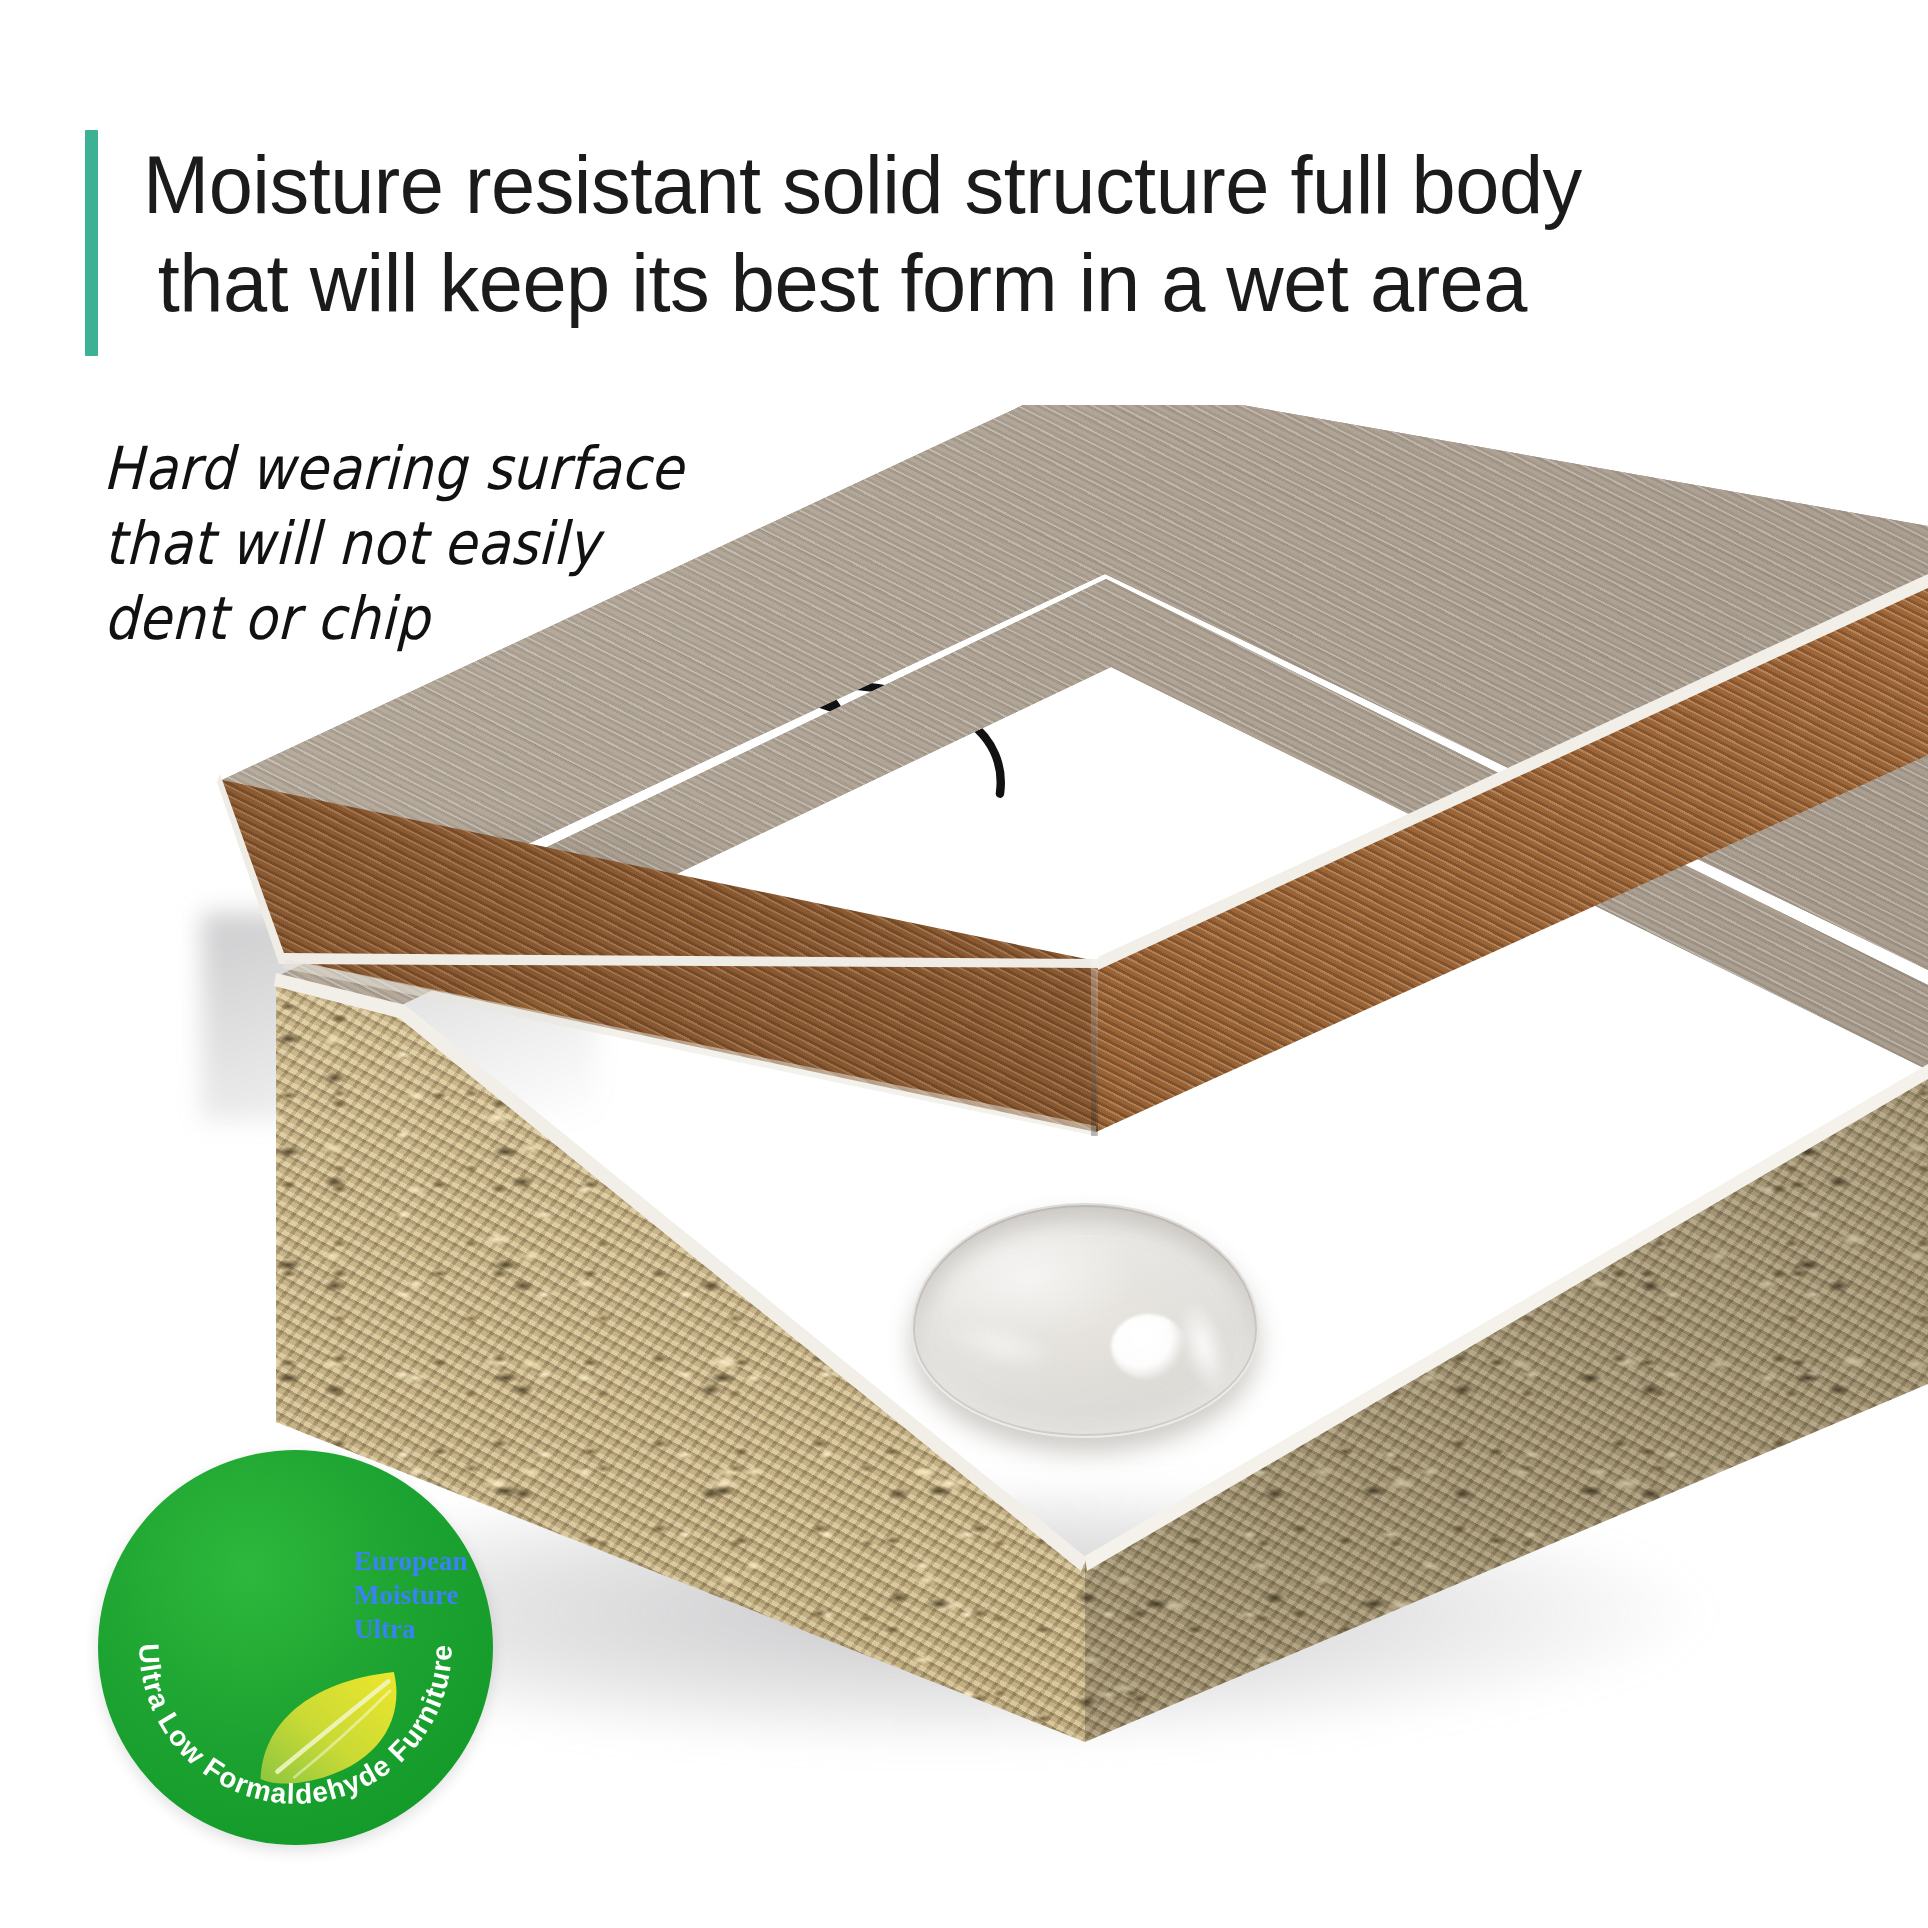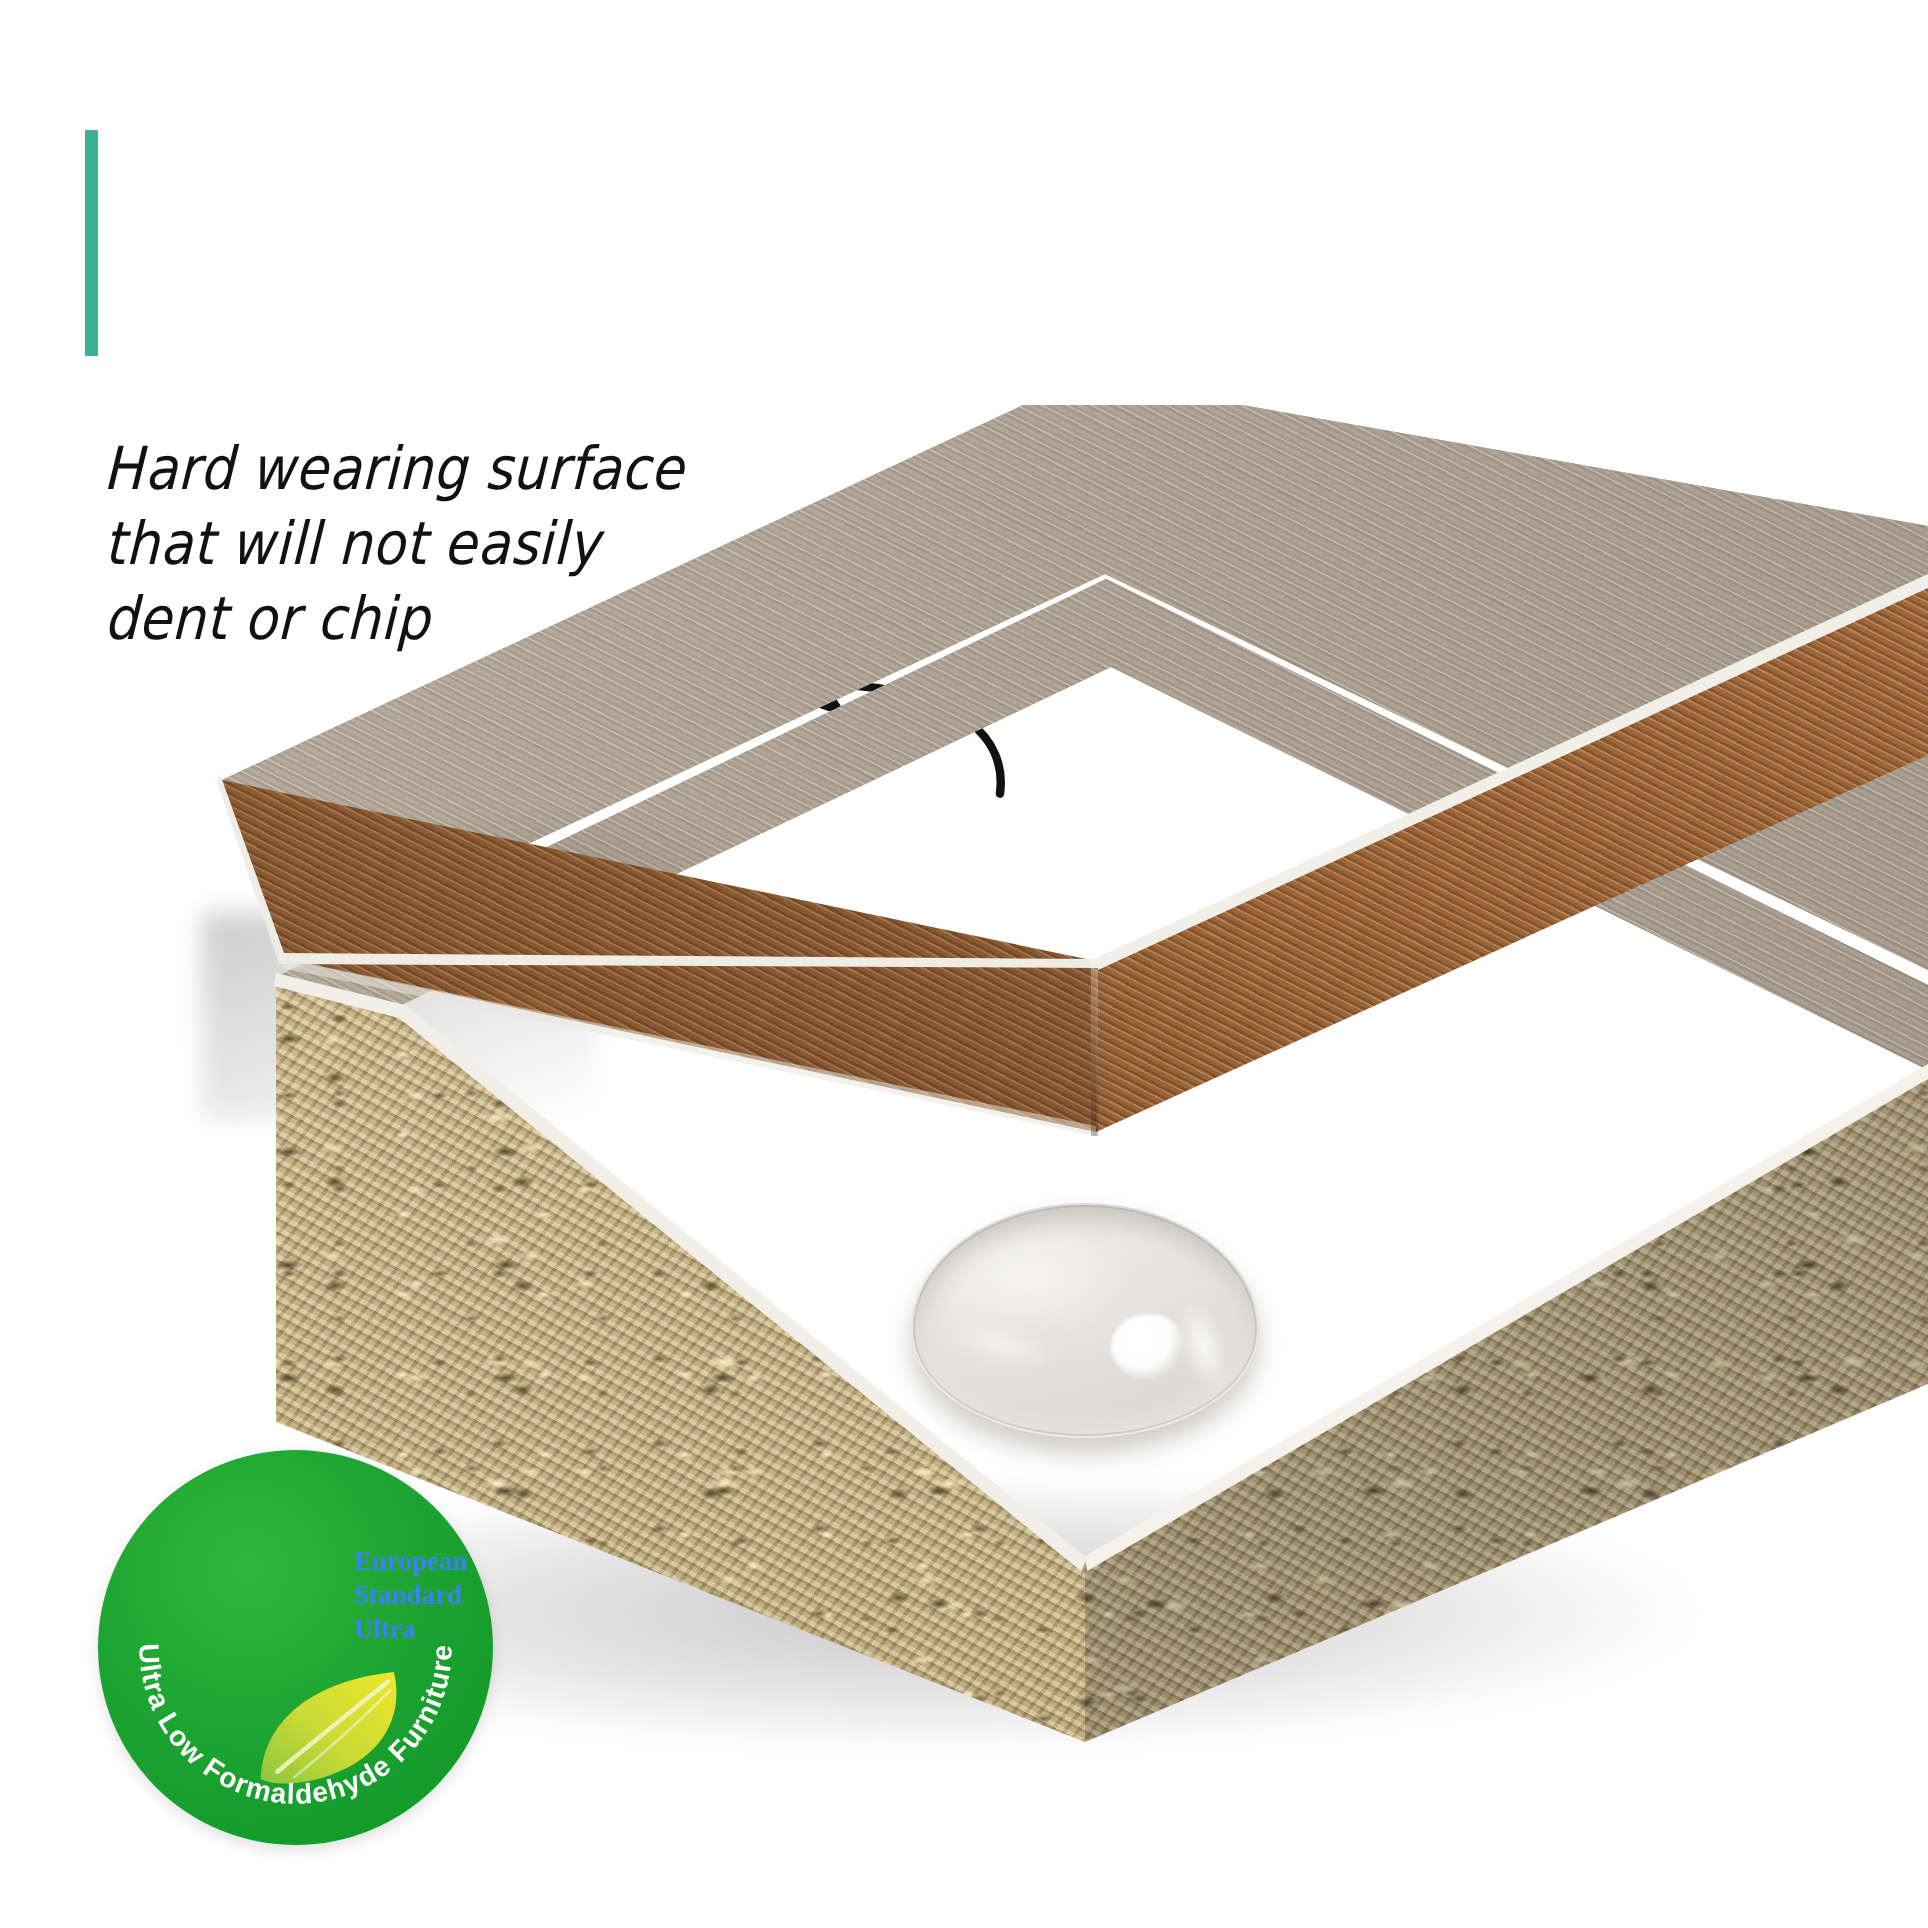--- a/index.html
+++ b/index.html
@@ -204,20 +204,24 @@
   }
 
   
   svg { display:block; overflow:visible; }
 </style>
 </head>
 <body>
 
 <div id="headline-block">
   <div id="accent-bar"></div>
+  <div id="headline-text">
+    <div class="headline-line l1">Moisture resistant solid structure full body</div>
+    <div class="headline-line l2">that will keep its best form in a wet area</div>
+  </div>
 </div>
 
 <div id="annotation">
   <div class="hand-line">Hard wearing surface</div>
   <div class="hand-line">that will not easily</div>
   <div class="hand-line">dent or chip</div>
 </div>
 
 <div id="callout-arrow">
   <svg width="339" height="179" viewBox="0 0 360 190">
@@ -309,21 +313,21 @@
   </div>
 
 </div>
 
 <div id="eco-badge">
   <div id="badge-circle"></div>
 
 
   <div id="badge-std">
     <div>European</div>
-    <div>Standard</div>
+    <div>Moisture</div>
     <div>Ultra</div>
   </div>
 
   <div id="badge-leaf">
     <svg width="169" height="118" viewBox="0 0 180 125">
       <defs>
         <linearGradient id="leafGrad" x1="0" y1="1" x2="1" y2="0">
           <stop offset="0%" stop-color="#8CC63F"></stop>
           <stop offset="45%" stop-color="#CADA35"></stop>
           <stop offset="100%" stop-color="#EDE62B"></stop>

